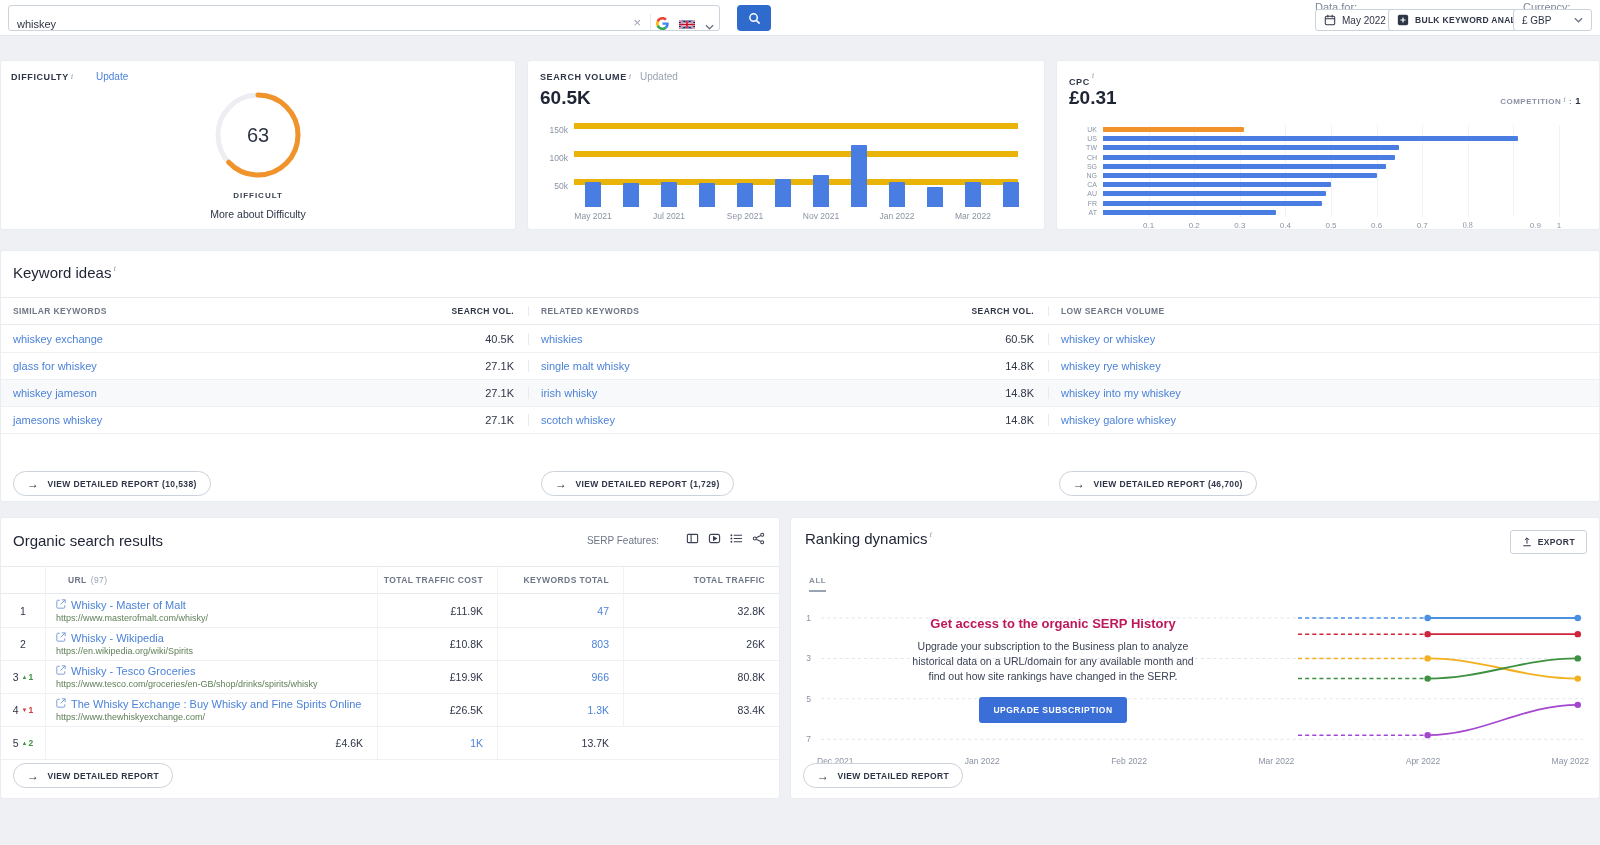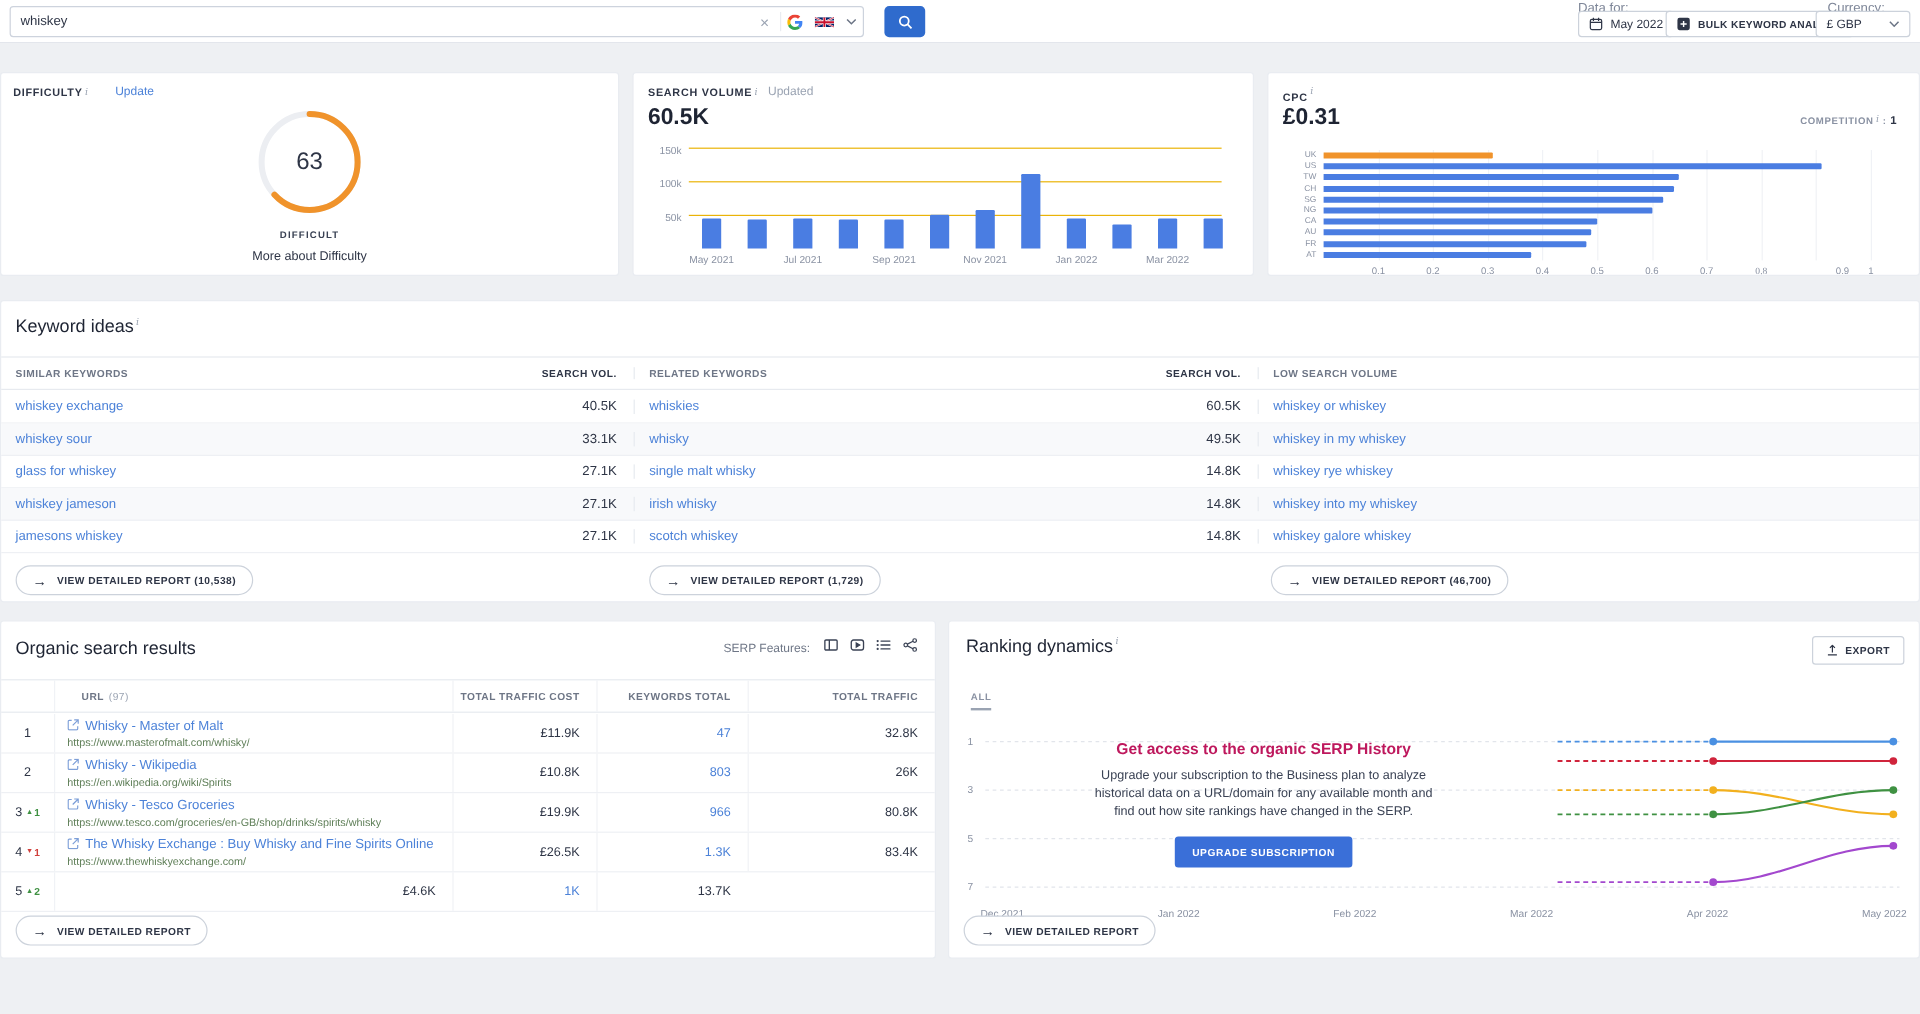--- a/index.html
+++ b/index.html
@@ -1,21 +1,21 @@
 <!DOCTYPE html>
 <html><head>
 <meta charset="utf-8">
 <style>
 *{box-sizing:border-box;margin:0;padding:0;}
 body{font-family:"Liberation Sans",sans-serif;background:#eef0f3;color:#2e3546;}
 .page{position:relative;width:1600px;height:845px;overflow:hidden;background:#eef0f3;}
 
 
 .topbar{position:absolute;top:0;left:0;width:1600px;height:36px;background:#fff;border-bottom:1px solid #e3e6ec;}
-.searchbox{position:absolute;left:8px;top:5px;width:712px;height:26px;border:1px solid #cdd3dd;border-radius:3px;background:#fff;display:flex;align-items:center;}
+.searchbox{position:absolute;left:8px;top:5px;width:712px;height:26px;border:1px solid #cdd3dd;border-radius:3px;background:#fff;display:flex;align-items:flex-end;}
 .search-input{flex:1;border:none;outline:none;font:11px "Liberation Sans",sans-serif;color:#2e3546;padding:0 8px;background:transparent;}
 .sb-icon{display:flex;align-items:center;justify-content:center;padding:0 5px;cursor:pointer;}
 .sb-clear{color:#9aa3b2;font-size:13px;padding:0 9px;}
 .sb-sep{width:1px;height:16px;background:#e9ecf1;}
 .search-btn{position:absolute;left:737px;top:5px;width:34px;height:26px;background:#2f6bcd;border:none;border-radius:4px;display:flex;align-items:center;justify-content:center;cursor:pointer;}
 .tb-label{position:absolute;top:1px;font-size:11px;color:#7e8698;}
 .tb-btn{position:absolute;top:9px;height:22px;background:#fff;border:1px solid #ccd2db;border-radius:3px;display:inline-flex;align-items:center;gap:6px;padding:0 8px;font-size:10px;color:#2e3546;cursor:pointer;font-family:inherit;white-space:nowrap;}
 .tb-btn.bold{font-size:8.5px;font-weight:700;letter-spacing:.3px;}
 
 
@@ -27,21 +27,21 @@
 
 
 .gauge-wrap{position:absolute;left:50%;top:26px;transform:translateX(-50%);width:96px;height:96px;}
 .gauge-num{position:absolute;left:0;top:0;width:96px;height:96px;display:flex;align-items:center;justify-content:center;font-size:20px;color:#2e3546;}
 .diff-level{position:absolute;left:0;top:130px;width:100%;text-align:center;font-size:8px;font-weight:700;letter-spacing:1px;color:#3a4254;}
 .diff-more{position:absolute;left:0;top:147px;width:100%;text-align:center;font-size:10.5px;color:#2e3546;cursor:pointer;}
 
 
 .sv-chart{position:absolute;left:46px;right:14px;top:62px;height:84px;}
 .sv-grid{position:absolute;inset:0;}
-.sv-gridline{position:absolute;left:0;right:12px;height:0;border-top:1px solid #eab308;}
+.sv-gridline{position:absolute;left:0;right:12px;height:0;border-top:6px solid #eab308;}
 .sv-ylab{position:absolute;left:-38px;width:32px;text-align:right;font-size:8.5px;color:#8a92a3;margin-top:-4px;}
 .sv-bars{position:absolute;inset:0;display:flex;align-items:flex-end;}
 .sv-cell{flex:1;display:flex;justify-content:center;align-items:flex-end;height:100%;}
 .sv-bar{width:16px;border-radius:1px 1px 0 0;}
 .sv-xlabels{position:absolute;left:46px;right:14px;top:150px;display:flex;}
 .sv-xlabel{flex:1;text-align:center;font-size:8.5px;color:#8a92a3;white-space:nowrap;}
 
 
 .cpc-comp{position:absolute;right:18px;top:34px;font-size:8px;font-weight:700;letter-spacing:.5px;color:#8a92a3;}
 .cpc-comp b{color:#2e3546;font-size:9.5px;margin-left:3px;}
@@ -65,21 +65,21 @@
 .ki-cell{padding-left:12px;overflow:hidden;white-space:nowrap;}
 .ki-cell.vol{text-align:right;padding-right:14px;border-right:1px solid #e7eaef;color:#2e3546;}
 .ki-cell.kw{color:#4c82d8;cursor:pointer;}
 .report-btn{display:inline-flex;align-items:center;gap:8px;height:25px;padding:0 13px;border:1px solid #ccd2db;border-radius:14px;background:#fff;font-size:8.5px;font-weight:700;letter-spacing:.4px;color:#2e3546;cursor:pointer;font-family:inherit;white-space:nowrap;}
 .rb-arrow{font-size:12px;line-height:1;color:#2e3546;}
 .ki-foot-btn{position:absolute;top:220px;}
 
 
 .org-titlerow{position:absolute;left:12px;right:14px;top:13px;display:flex;align-items:center;justify-content:space-between;}
 .serp-feats{display:flex;align-items:center;gap:9px;}
-.serp-label{font-size:10px;color:#6e7686;margin-right:2px;}
+.serp-label{font-size:10px;color:#6e7686;margin-right:18px;}
 .org-grid{display:grid;grid-template-columns:44px 332px 120px 126px 1fr;}
 .org-head{position:absolute;left:0;right:0;top:48px;height:28px;border-top:1px solid #e7eaef;border-bottom:1px solid #e7eaef;align-items:center;font-size:8.5px;font-weight:700;letter-spacing:.4px;color:#6e7686;}
 .org-head .num,.org-cell.num{text-align:right;padding-right:14px;}
 .org-head>div,.org-row>div{border-left:1px solid #f0f2f6;height:100%;display:flex;align-items:center;}
 .org-head>div:first-child,.org-row>div:first-child{border-left:none;}
 .org-body{position:absolute;left:0;right:0;top:77px;}
 .org-row{height:33px;border-bottom:1px solid #eef0f4;font-size:10.5px;}
 .org-cell.rank{justify-content:center;gap:3px;}
 .rank-num{font-size:10.5px;color:#2e3546;}
 .rank-change{font-size:8.5px;font-weight:700;display:inline-flex;align-items:center;gap:1px;}
@@ -369,27 +369,20 @@
       <div class="ki-cell vol">SEARCH VOL.</div>
       <div class="ki-cell">LOW SEARCH VOLUME</div>
     </div>
     <div class="ki-body" id="ki-body">
         <div class="ki-grid ki-row">
           <div class="ki-cell kw">whiskey exchange</div>
           <div class="ki-cell vol">40.5K</div>
           <div class="ki-cell kw">whiskies</div>
           <div class="ki-cell vol">60.5K</div>
           <div class="ki-cell kw">whiskey or whiskey</div>
-        </div>
-        <div class="ki-grid ki-row alt">
-          <div class="ki-cell kw">whiskey sour</div>
-          <div class="ki-cell vol">33.1K</div>
-          <div class="ki-cell kw">whisky</div>
-          <div class="ki-cell vol">49.5K</div>
-          <div class="ki-cell kw">whiskey in my whiskey</div>
         </div>
         <div class="ki-grid ki-row">
           <div class="ki-cell kw">glass for whiskey</div>
           <div class="ki-cell vol">27.1K</div>
           <div class="ki-cell kw">single malt whisky</div>
           <div class="ki-cell vol">14.8K</div>
           <div class="ki-cell kw">whiskey rye whiskey</div>
         </div>
         <div class="ki-grid ki-row alt">
           <div class="ki-cell kw">whiskey jameson</div>

